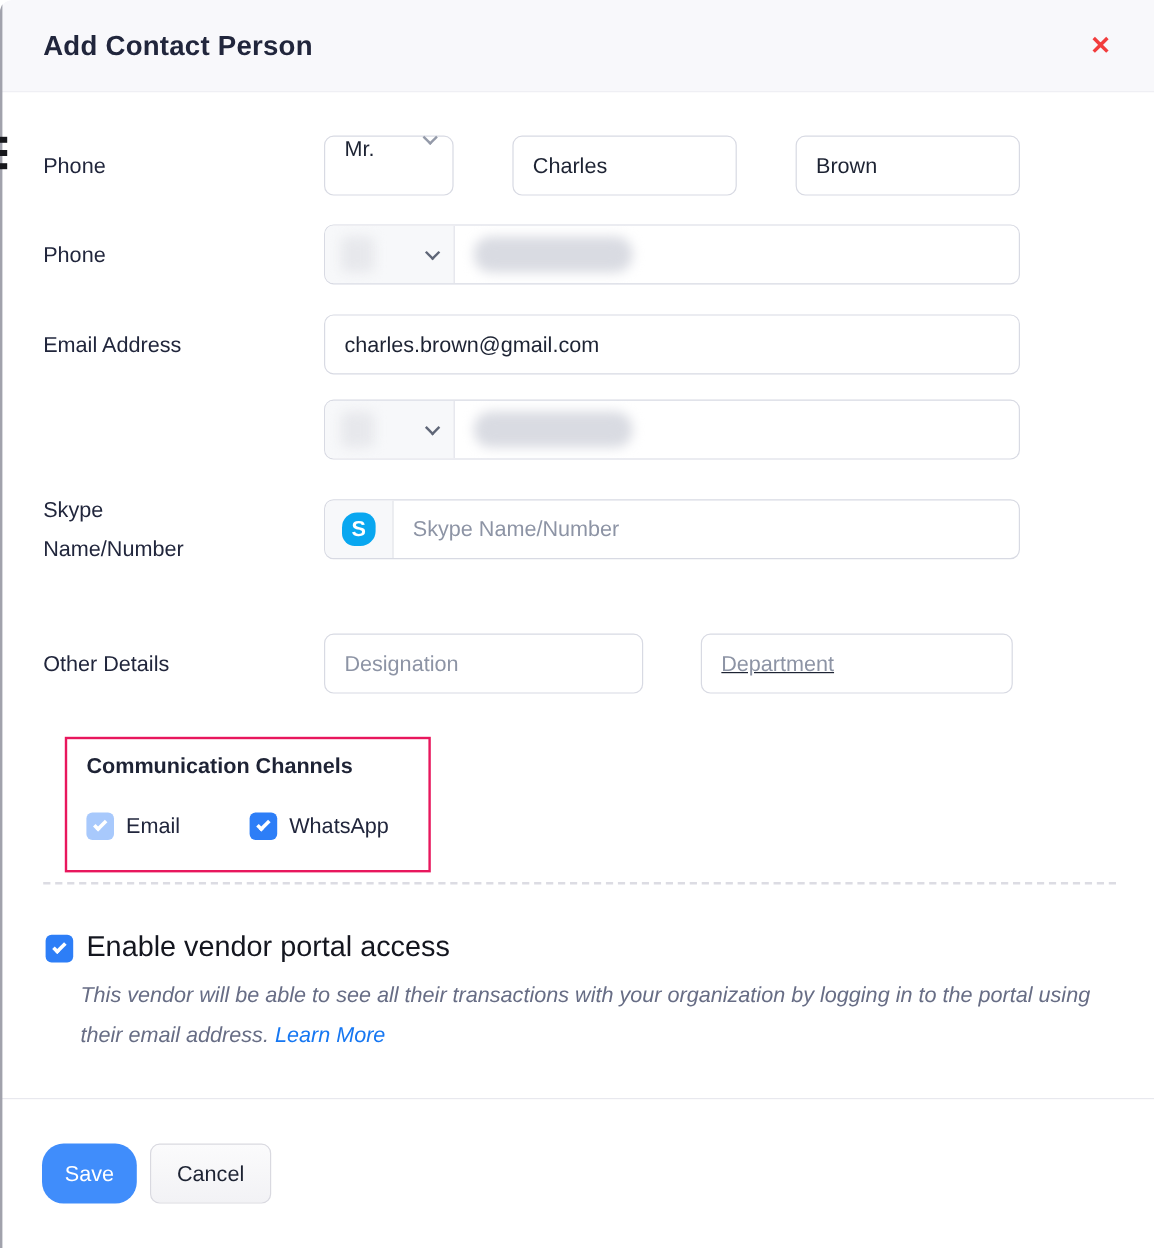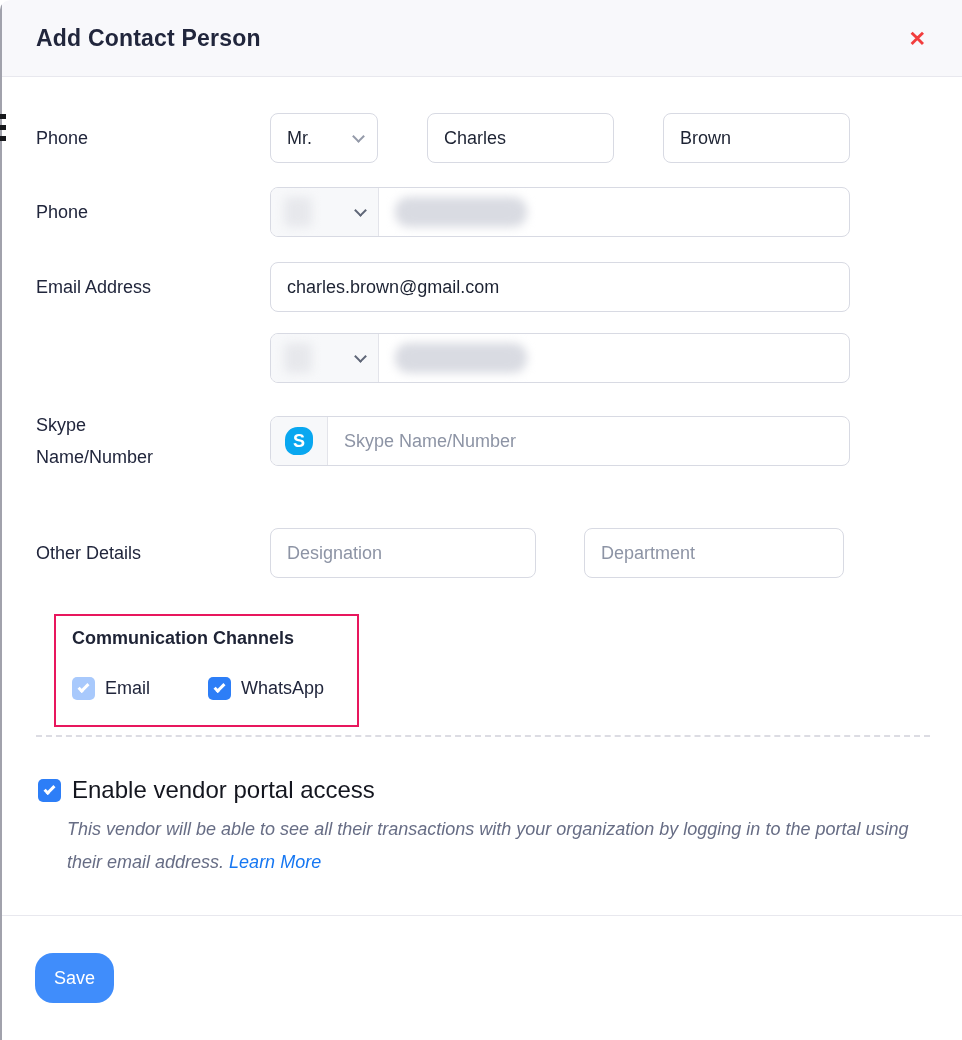--- a/index.html
+++ b/index.html
@@ -25,21 +25,21 @@
   .lbl.narrow { max-width:150px; margin-right:84px; align-self:center; }
 
   .ctl { height:50px; border:1px solid #d8dae3; border-radius:8px; background:#fff;
          font-size:18px; color:#1d2333; }
   input.ctl { padding:0 16px; outline:none; width:100%; }
   input.ctl::placeholder { color:#8d94a5; opacity:1; }
 
   .controls { display:flex; gap:49px; width:580px; }
 
   
-  .sal { width:108px; display:flex; align-items:center; padding:0 14px 0 16px;
+  .sal { width:108px; display:flex; align-items:flex-start; padding:0 14px 0 16px;
          justify-content:space-between; cursor:pointer; }
   .chev { width:9px; height:9px; border-right:2px solid #949aa9; border-bottom:2px solid #949aa9;
           transform:rotate(45deg); margin-top:-4px; flex-shrink:0; }
   .chev.dark { border-color:#5f6677; }
 
   
   .composite { width:580px; display:flex; overflow:hidden; padding:0; }
   .seg { background:#f7f8fa; border-right:1px solid #e3e4ea; display:flex; align-items:center;
          flex-shrink:0; }
   .seg.cc { width:108px; padding:0 13px 0 13px; justify-content:space-between; cursor:pointer; }
@@ -155,21 +155,21 @@
           <span class="skype-badge">S</span>
         </div>
         <input placeholder="Skype Name/Number" style="">
       </div>
     </div>
 
     <div class="row" style="margin-top:55px">
       <div class="lbl">Other Details</div>
       <div class="controls" style="gap:48px">
         <input class="ctl" style="width: 266px;" placeholder="Designation">
-        <input class="ctl" style="width: 260px;" placeholder="Department">
+        <input class="ctl" style="width: 260px; text-decoration: underline;" placeholder="Department">
       </div>
     </div>
 
     <div class="comm-box">
       <div class="comm-head">Communication Channels</div>
       <div class="comm-opts">
         <div class="comm-opt">
           <span class="cb dis">
               <span class="tick"></span>
             </span>
@@ -194,14 +194,15 @@
         <span class="p-lbl">Enable vendor portal access</span>
       </div>
       <div class="portal-desc"><span>This vendor will be able to see all their transactions with your organization by logging in to the portal using their email address.</span>
         <a>Learn More</a>
       </div>
     </div>
   </div>
 
   <div class="footer">
     <button class="btn btn-save">Save</button>
+    <button class="btn btn-cancel">Cancel</button>
   </div>
 </div>
 
 </body></html>

